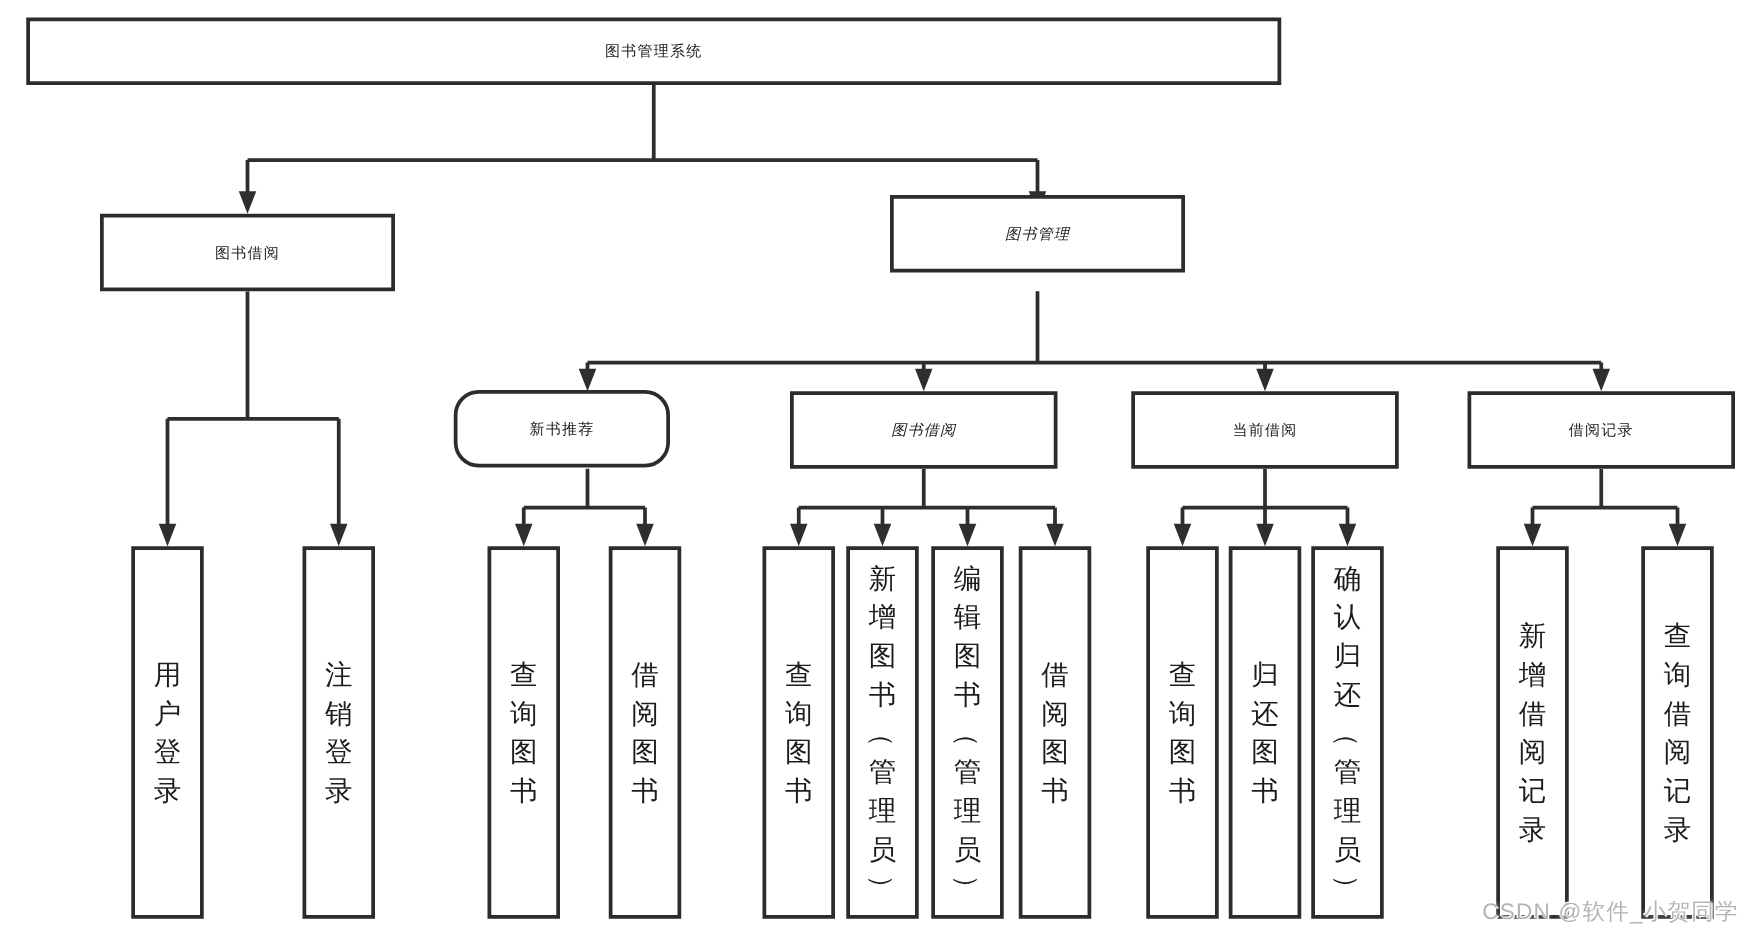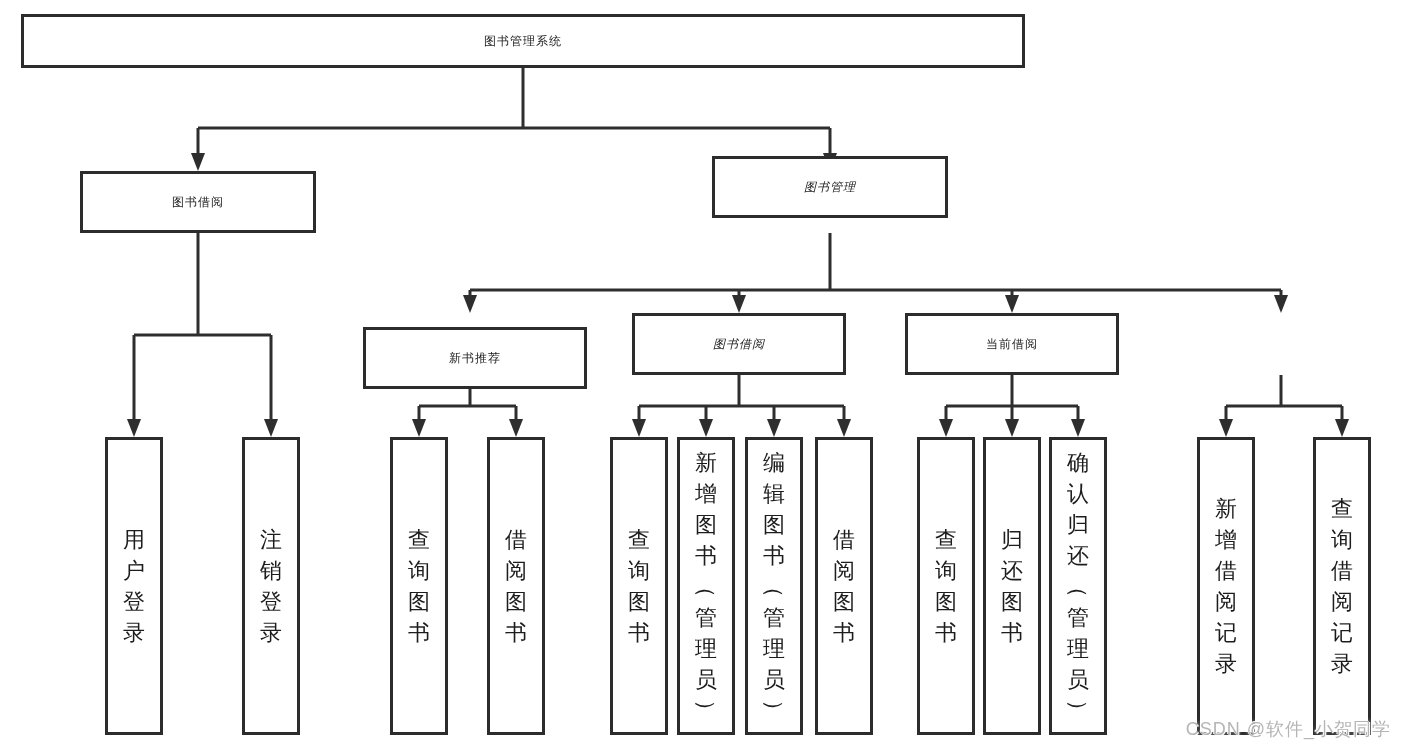--- a/index.html
+++ b/index.html
@@ -108,23 +108,24 @@
       <polygon points="1219,419 1233,419 1226,437"></polygon>
       <polygon points="1335,419 1349,419 1342,437"></polygon>
     </g>
   </svg>
 
   <div class="box hbox" style="left:21px; top:14px; width:1004px; height:54px;">图书管理系统</div>
 
   <div class="box hbox" style="left:80px; top:171px; width:236px;">图书借阅</div>
   <div class="box hbox" style="left:712px; top:156px; width:236px;font-style:italic;">图书管理</div>
 
-  <div class="box hbox" style="left:363px; top:327px; width:224px;">新书推荐</div>
+  <div class="box hbox" style="left:363px; top:312px; width:173px;border-radius:20px;">新书推荐</div>
   <div class="box hbox" style="left:632px; top:313px; width:214px;font-style:italic;">图书借阅</div>
   <div class="box hbox" style="left:905px; top:313px; width:214px;">当前借阅</div>
+  <div class="box hbox" style="left:1174px; top:313px; width:214px;">借阅记录</div>
 
   <div class="box vbox" style="left:105px;">
       <span>用</span>
       <span>户</span>
       <span>登</span>
       <span>录</span>
     </div>
   <div class="box vbox" style="left:242px;">
       <span>注</span>
       <span>销</span>

